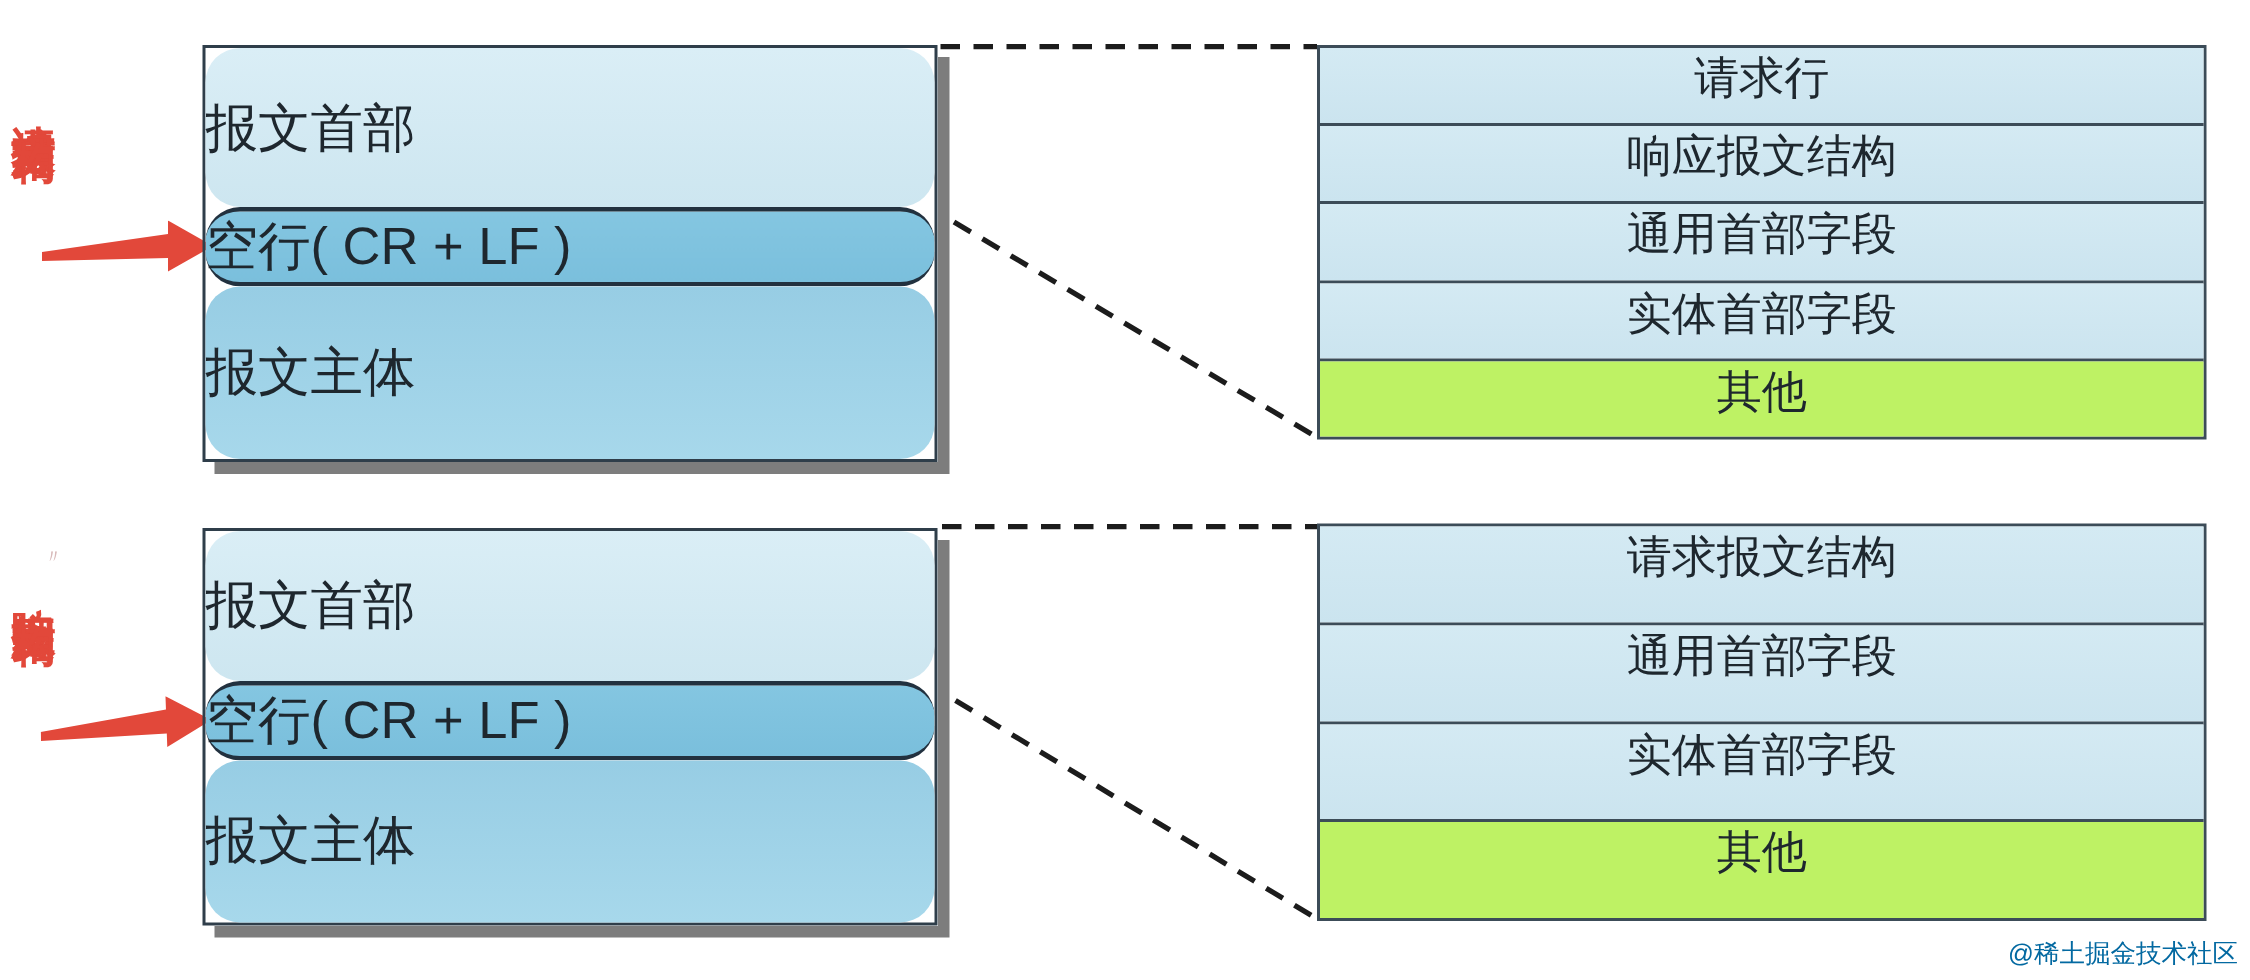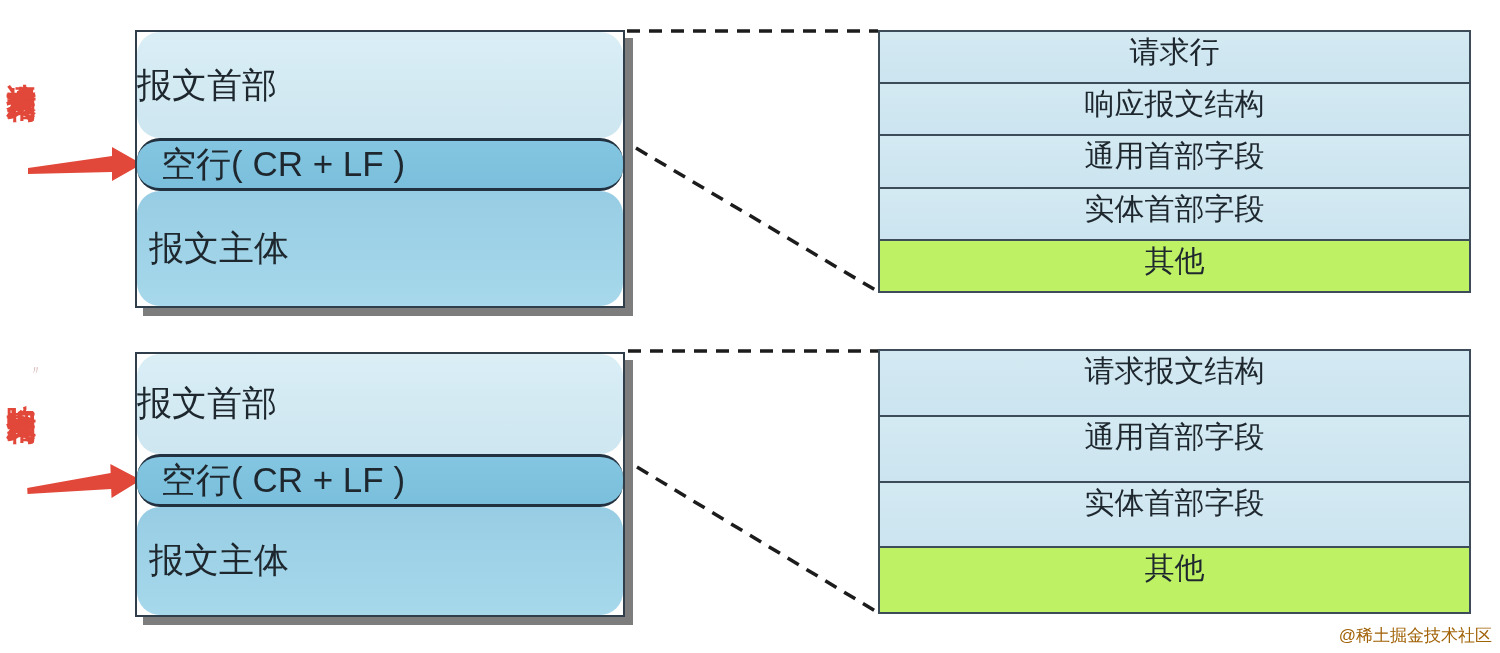--- a/index.html
+++ b/index.html
@@ -29,40 +29,40 @@
     position:absolute;left:135px;width:490px;
     border:2px solid #2f3e4a;box-sizing:border-box;
     box-shadow:8px 8px 0 0 #7d7d7d;
     display:flex;flex-direction:column;
   }
   .msg-box.req{top:30px;height:278px;}
   .msg-box.res{top:352px;height:265px;}
   .msg-sec{display:flex;align-items:center;justify-content:flex-start;font-size:35px;border-radius:23px;}
   .sec-header{flex:110 0 0;background:linear-gradient(180deg,#daeef6 0%,#cde6f0 100%);}
   .sec-blank{flex:49 0 0;background:linear-gradient(180deg,#84c6e1 0%,#7abfdc 100%);
-    border-top:3px solid #22313f;border-bottom:3px solid #22313f;padding-left:24px;}
-  .sec-body{flex:119 0 0;background:linear-gradient(180deg,#97cde4 0%,#a7d8eb 100%);padding-left:12px;}
+    border-top:3px solid #22313f;border-bottom:3px solid #22313f;}
+  .sec-body{flex:119 0 0;background:linear-gradient(180deg,#97cde4 0%,#a7d8eb 100%);}
 
   
   .detail-table{
     position:absolute;left:878px;width:593px;
     border:2px solid #3c4c58;box-sizing:border-box;
     display:flex;flex-direction:column;background:#ffffff;
   }
   .detail-table.req{top:30px;height:263px;}
   .detail-table.res{top:349px;height:265px;}
   .trow{
     flex:1 1 0;display:flex;justify-content:center;
     font-size:30px;background:linear-gradient(180deg,#d4eaf3 0%,#cbe4ef 100%);
     border-bottom:2px solid #3c4c58;
   }
   .trow.last{background:#bef264;border-bottom:none;}
 
   .watermark{
-    position:absolute;right:8px;bottom:6px;font-size:17px;color:#a16207;
+    position:absolute;right:8px;bottom:6px;font-size:17px;color:#0369a1;
   }
   .stray-mark{
     position:absolute;left:29px;top:362px;font-size:13px;color:#cfa9a9;opacity:.8;
   }
 </style>
 </head>
 <body>
 
 <div class="canvas">
 

